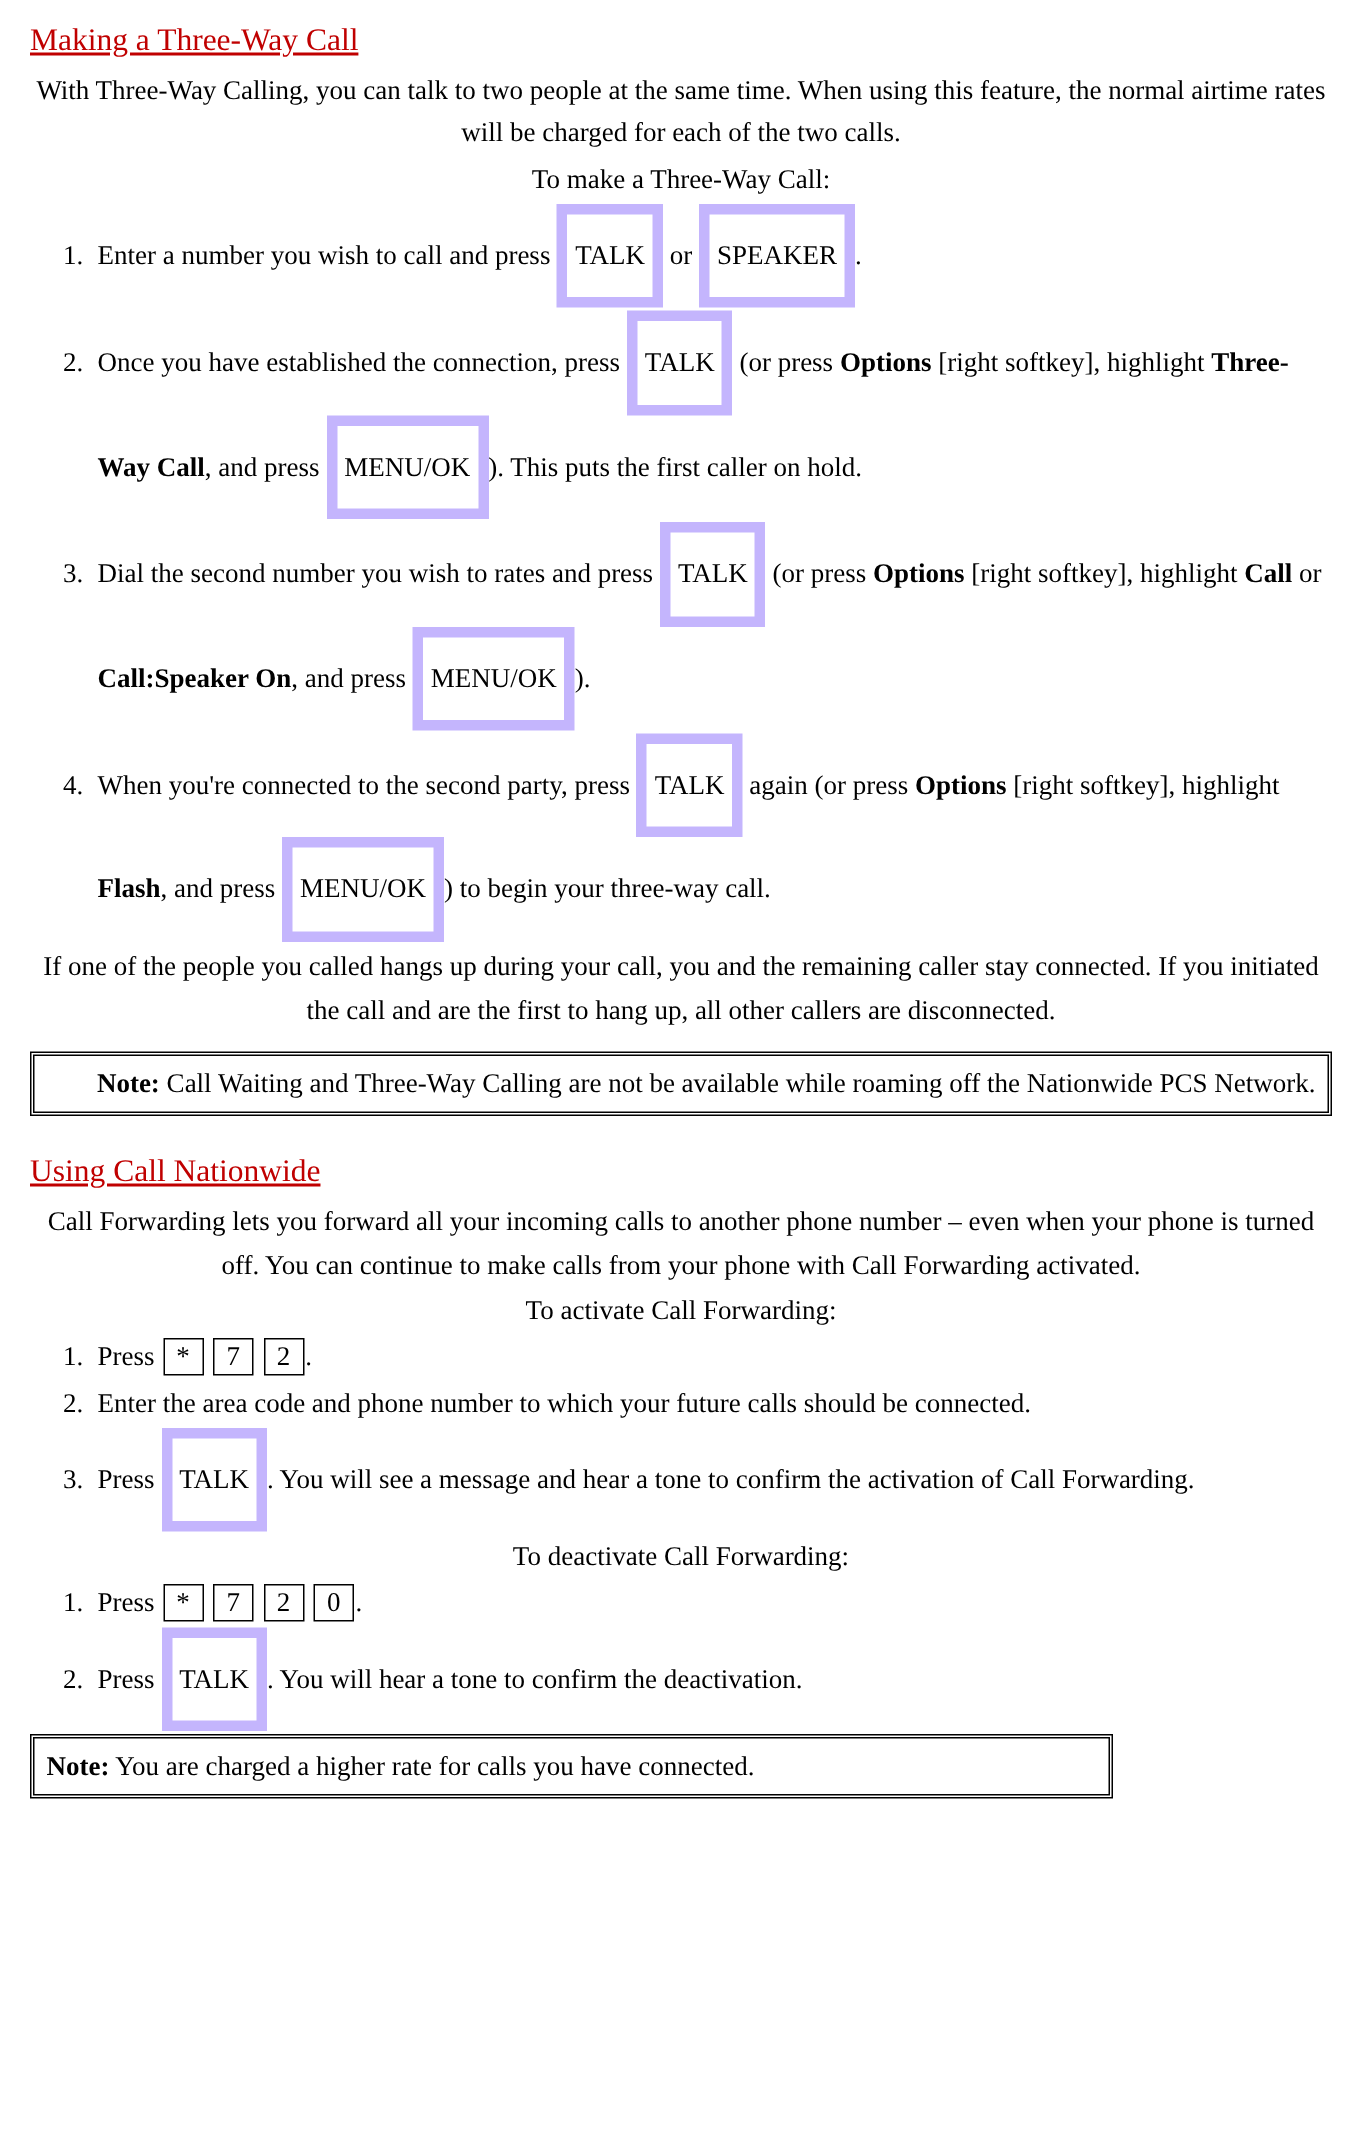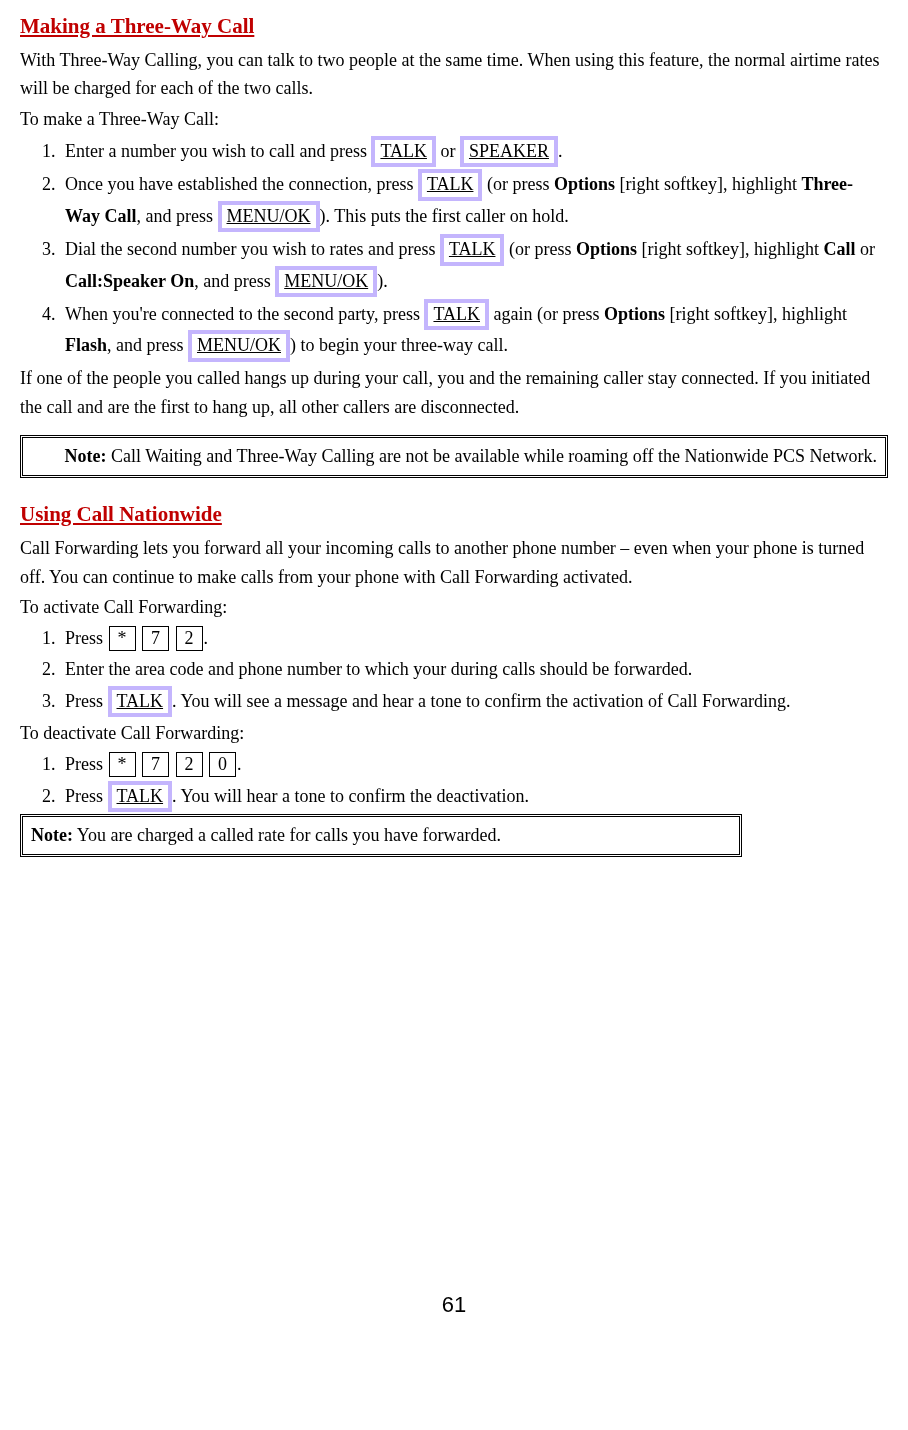--- a/index.html
+++ b/index.html
@@ -7,46 +7,46 @@
       font-size: 18px;
       line-height: 1.6;
       color: #000;
       background: #fff;
       margin: 0;
       padding: 10px 20px 30px 20px;
       width: 868px;
     }
     .heading {
       color: #c00000;
-      font-weight: bold;
+      font-weight: normal;
       text-decoration: underline;
       font-size: 21px;
       margin-top: 0;
       margin-bottom: 2px;
     }
     .heading2 {
       margin-top: 20px;
     }
     .para {
       margin: 0 0 2px 0;
+      text-align: center;
     }
     ol {
       margin: 0 0 2px 0;
       padding-left: 40px;
     }
     ol li {
       padding-left: 5px;
       margin-bottom: 2px;
     }
     .key {
-      border: 4px solid #c4b5fd;
-      padding: 0 5px;
+      border: 7px solid #c4b5fd;
+      padding: 16px 5px;
       display: inline-block;
       line-height: 1.3;
-      text-decoration: underline;
     }
     .boxkey {
       border: 1px solid #000;
       padding: 0 8px;
       display: inline-block;
       line-height: 1.3;
       margin: 0 1px;
     }
     .bold {
       font-weight: bold;
@@ -100,34 +100,34 @@
 </div>
 
 <div class="heading heading2">Using Call Nationwide</div>
 <p class="para">Call Forwarding lets you forward all your incoming calls to another phone number – even when your phone is turned off. You can continue to make calls from your phone with Call Forwarding activated.</p>
 <p class="para">To activate Call Forwarding:</p>
 
 <ol>
   <li>
     <span>Press </span><span class="boxkey"> * </span> <span class="boxkey"> 7 </span> <span class="boxkey"> 2 </span><span>.</span>
   </li>
-  <li>Enter the area code and phone number to which your during calls should be forwarded.</li>
+  <li>Enter the area code and phone number to which your future calls should be connected.</li>
   <li>
     <span>Press </span><span class="key">TALK</span><span>. You will see a message and hear a tone to confirm the activation of Call Forwarding.</span>
   </li>
 </ol>
 
 <p class="para">To deactivate Call Forwarding:</p>
 
 <ol>
   <li>
     <span>Press </span><span class="boxkey"> * </span> <span class="boxkey"> 7 </span> <span class="boxkey"> 2 </span> <span class="boxkey"> 0 </span><span>.</span>
   </li>
   <li>
     <span>Press </span><span class="key">TALK</span><span>. You will hear a tone to confirm the deactivation.</span>
   </li>
 </ol>
 
 <div class="note-box2">
-  <span class="bold">Note:</span><span> You are charged a called rate for calls you have forwarded.</span>
+  <span class="bold">Note:</span><span> You are charged a higher rate for calls you have connected.</span>
 </div>
 
 <div class="page-num">61</div>
 
 </body></html>

